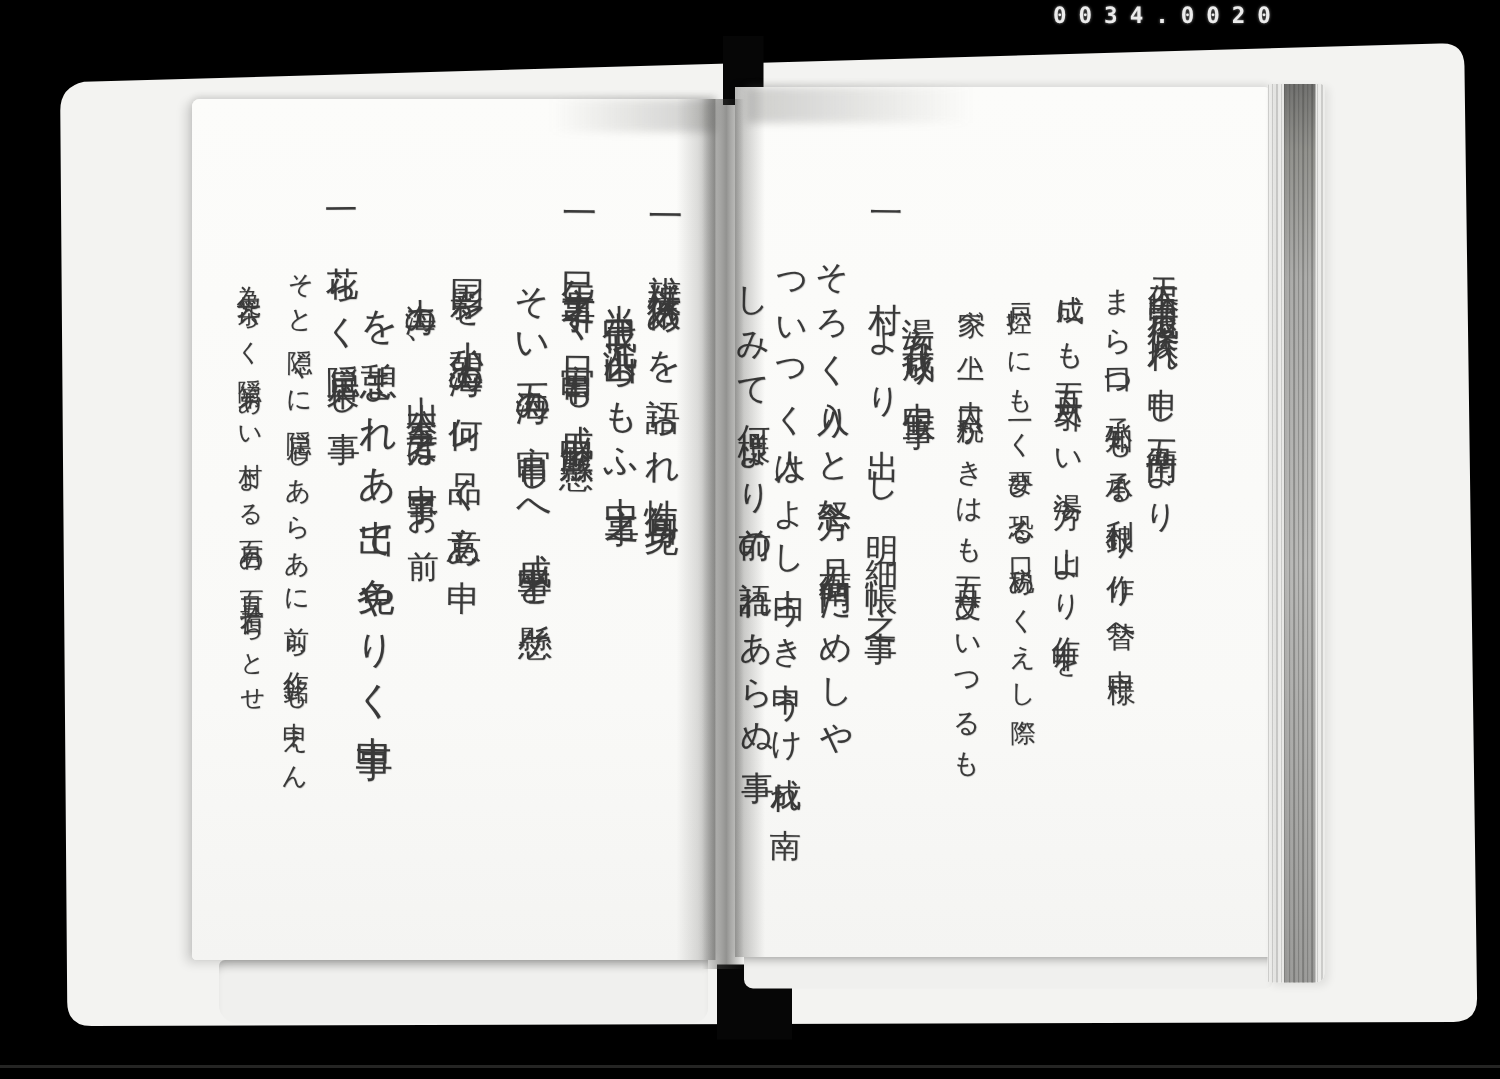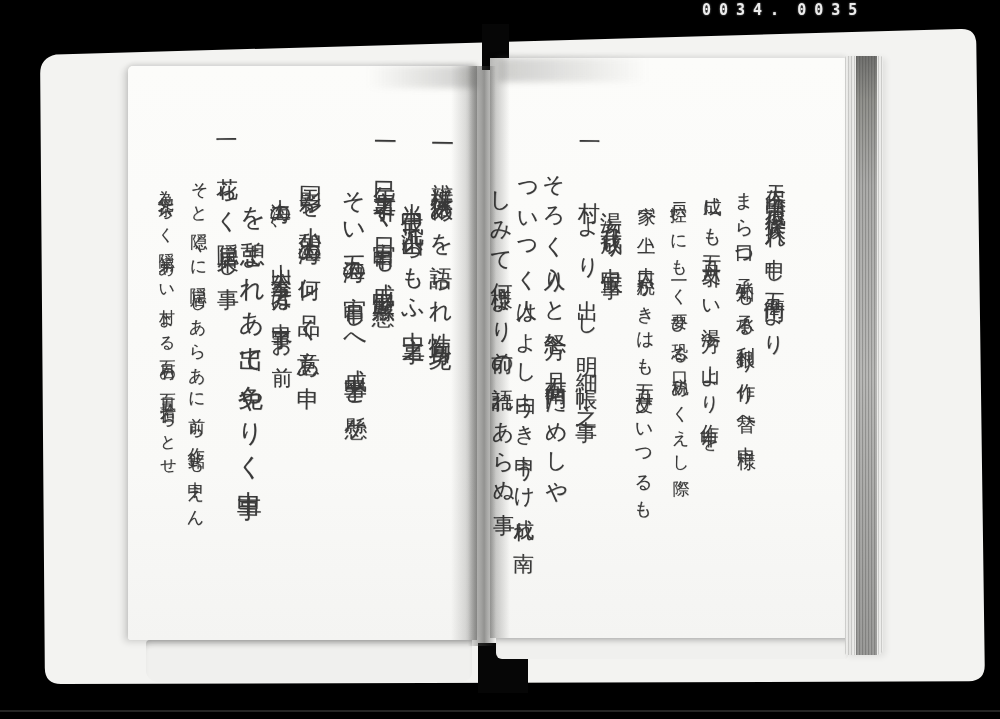--- a/index.html
+++ b/index.html
@@ -11,21 +11,21 @@
   
   #card-svg{position:absolute;left:0;top:0;z-index:1;}
   
   .frame-counter{
     position:absolute;left:702px;top:1px;height:18px;z-index:9;
     color:#ececec;font-family:"DejaVu Sans Mono", monospace;
     font-size:15px;font-weight:bold;letter-spacing:8px;line-height:18px;
     text-shadow:0 0 2px rgba(255,255,255,.55);
     white-space:nowrap;
   }
-  .frame-counter .grp{margin-right:10px;}
+  .frame-counter .grp{}
   
   .strap-top{position:absolute;left:482px;top:24px;width:27px;height:46px;background:#060606;z-index:2;}
   .strap-bottom{position:absolute;left:478px;top:643px;width:50px;height:50px;background:#060606;z-index:2;}
   
   .page{position:absolute;z-index:3;background:linear-gradient(180deg,#fcfcfa 0%,#f9f9f7 70%,#f4f4f2 100%);}
   .left-page{
     left:128px;top:66px;width:349px;height:574px;
     border-radius:5px 0 0 3px;
     box-shadow:-4px 2px 7px rgba(0,0,0,.14), 0 -2px 5px rgba(0,0,0,.10);
   }
@@ -105,21 +105,21 @@
   .film-line{position:absolute;left:0;top:710px;width:1000px;height:2px;background:#2c2c2a;opacity:.85;z-index:2;}
 </style>
 </head>
 <body>
 
 <svg id="card-svg" width="1000" height="719" aria-hidden="true">
   <path d="M 56,54.5 L 960,29 Q 976,28 976.3,44 L 984.7,665 Q 985,681 969,681.3 L 61,684 Q 45,684 44.8,668 L 40.2,74 Q 40,58 56,54.5 Z" fill="#f3f3f1"></path>
 </svg>
 
 <div class="frame-counter">
-  <span class="grp">0034.</span><span>0035</span>
+  <span class="grp">0034.</span><span>0020</span>
 </div>
 
 <div>
   <div class="strap-top"></div>
   <div class="strap-bottom"></div>
 
   <div class="under-stack under-left"></div>
   <div class="under-stack under-right"></div>
 
   <div class="page left-page"></div>

